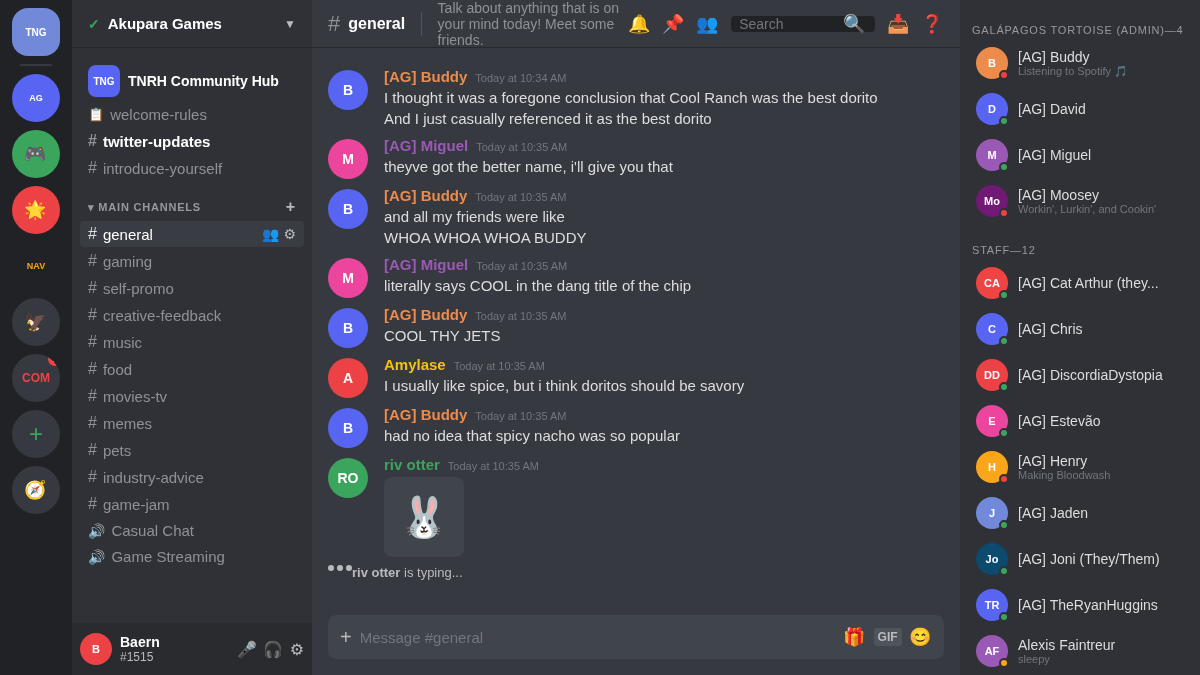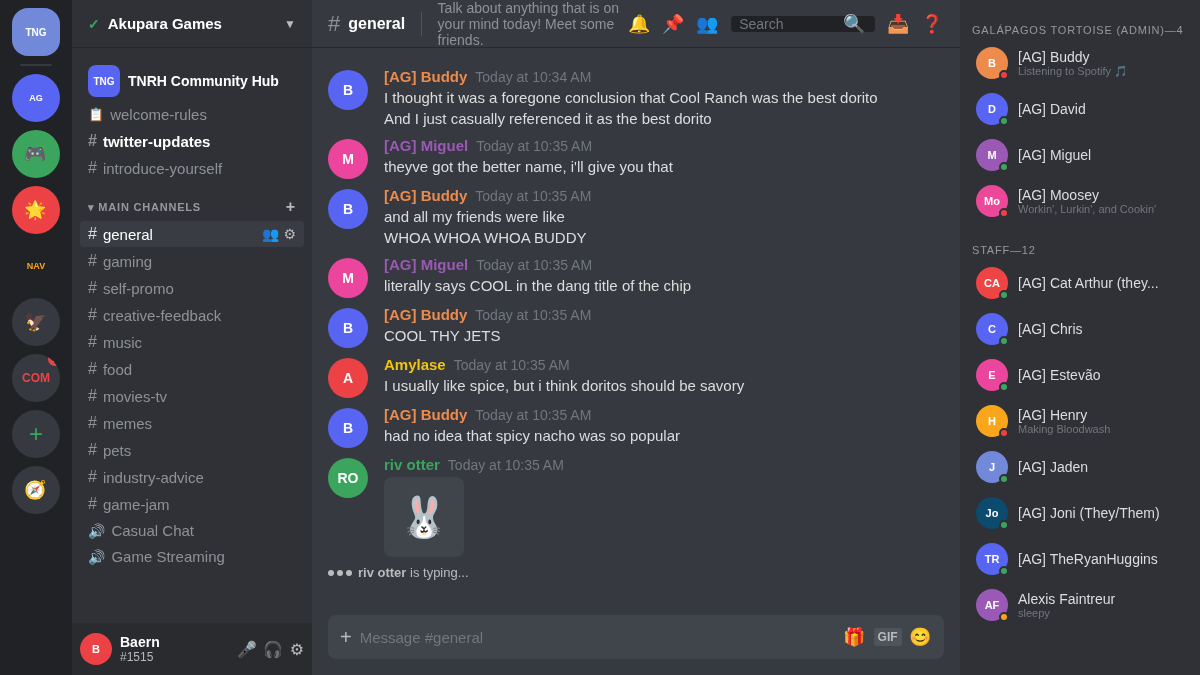--- a/index.html
+++ b/index.html
@@ -241,30 +241,29 @@
     .msg-avatar.miguel { background: #eb459e; }
     .msg-avatar.amylase { background: #ed4245; }
     .msg-avatar.riv { background: #3ba55d; }
     .msg-content { flex: 1; min-width: 0; }
     .msg-header { display: flex; align-items: baseline; gap: 8px; margin-bottom: 2px; }
     .msg-username { font-weight: 700; font-size: 15px; color: #ed8b4d; }
     .msg-username.buddy { color: #ed8b4d; }
     .msg-username.miguel { color: #9b59b6; }
     .msg-username.amylase { color: #f1c40f; }
     .msg-username.riv { color: #3ba55d; }
-    .msg-timestamp { font-size: 14px; color: #72767d; }
+    .msg-timestamp { font-size: 11px; color: #72767d; }
     .msg-text { font-size: 15px; color: #dcddde; line-height: 1.4; }
 
     .typing-indicator {
       padding: 4px 16px;
       font-size: 13px;
       color: #b9bbbe;
       display: flex;
-      align-items: center;
-      gap: 6px;
+      align-items: flex-start;
     }
     .typing-dots {
       display: flex;
       gap: 3px;
       align-items: center;
     }
     .typing-dot {
       width: 6px;
       height: 6px;
       border-radius: 50%;
@@ -658,21 +657,21 @@
     <div class="member-avatar" style="background:#9b59b6;">
       M
       <div class="status-dot status-online"></div>
     </div>
     <div class="member-info">
       <div class="member-name">[AG] Miguel</div>
     </div>
   </div>
 
   <div class="member-item">
-    <div class="member-avatar" style="background:#ec4899;">
+    <div class="member-avatar" style="background:#701a75;">
       Mo
       <div class="status-dot status-dnd"></div>
     </div>
     <div class="member-info">
       <div class="member-name">[AG] Moosey</div>
       <div class="member-status">Workin', Lurkin', and Cookin'</div>
     </div>
   </div>
 
   <div class="member-category" style="margin-top:12px;">STAFF—12</div>
@@ -690,20 +689,29 @@
   <div class="member-item">
     <div class="member-avatar" style="background:#5865f2;">
       C
       <div class="status-dot status-online"></div>
     </div>
     <div class="member-info">
       <div class="member-name">[AG] Chris</div>
     </div>
   </div>
 
+  <div class="member-item">
+    <div class="member-avatar" style="background:#ed4245;">
+      DD
+      <div class="status-dot status-online"></div>
+    </div>
+    <div class="member-info">
+      <div class="member-name">[AG] DiscordiaDystopia</div>
+    </div>
+  </div>
 
   <div class="member-item">
     <div class="member-avatar" style="background:#eb459e;">
       E
       <div class="status-dot status-online"></div>
     </div>
     <div class="member-info">
       <div class="member-name">[AG] Estevão</div>
     </div>
   </div>

